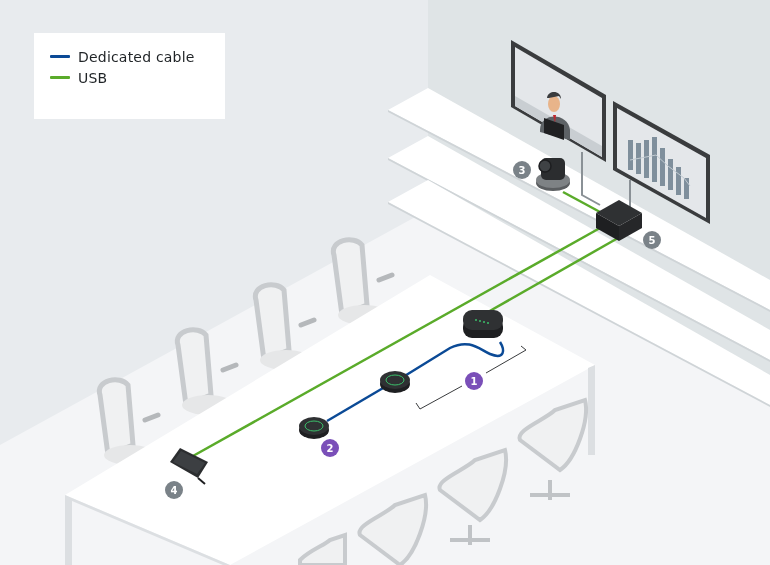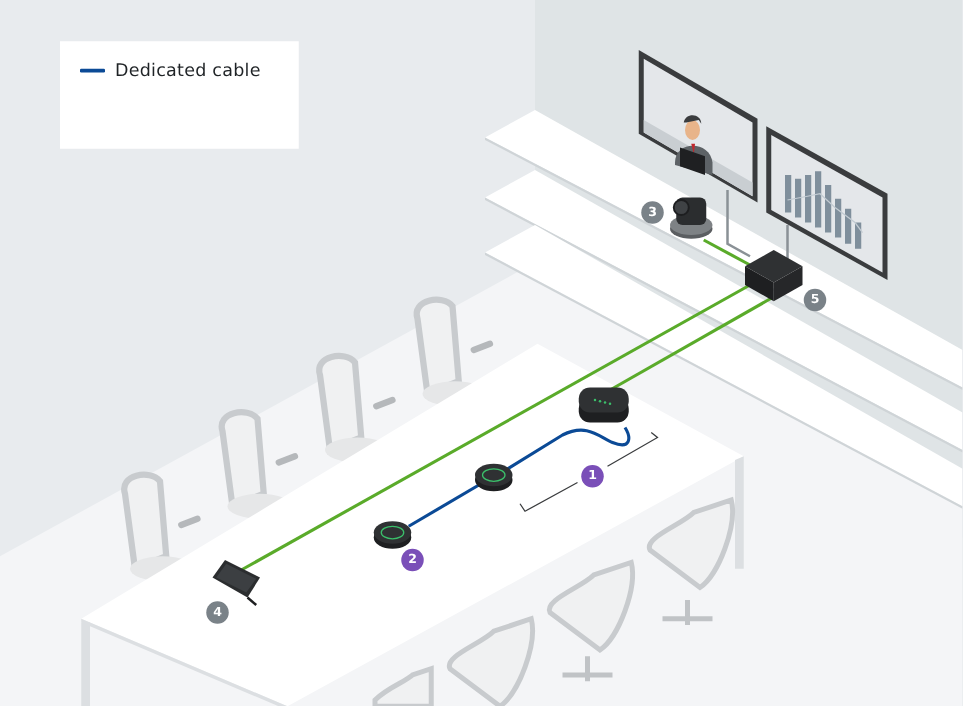--- a/index.html
+++ b/index.html
@@ -1,19 +1,19 @@
 <!DOCTYPE html>
 <html><head>
 <meta charset="utf-8">
 <style>
   html, body { margin: 0; padding: 0; }
   body { width: 770px; height: 565px; overflow: hidden; background: #e8ebee; font-family: "DejaVu Sans", sans-serif; }
   #scene { position: absolute; left: 0; top: 0; width: 770px; height: 565px; }
   .legend {
-    position: absolute; left: 48px; top: 33px; width: 191px; height: 86px;
+    position: absolute; left: 34px; top: 33px; width: 191px; height: 86px;
     background: #ffffff; box-sizing: border-box; padding: 13px 0 0 16px;
   }
   .legend-row { display: flex; align-items: center; height: 21px; }
   .legend-swatch { width: 20px; height: 3px; margin-right: 8px; border-radius: 1px; }
   .legend-label { font-size: 14px; color: #1f2326; letter-spacing: 0.2px; }
   .badge-text { font-family: "DejaVu Sans", sans-serif; font-weight: bold; font-size: 10px; fill: #ffffff; text-anchor: middle; dominant-baseline: central; }
 </style>
 </head>
 <body>
 
@@ -190,13 +190,17 @@
     <circle cx="652" cy="240" r="9" fill="#7a8288"></circle>
     <text class="badge-text" x="652" y="240">5</text>
   </g>
 </svg>
 
 <div class="legend">
   <div class="legend-row">
     <span class="legend-swatch" style="background:#0b4a96"></span>
     <span class="legend-label">Dedicated cable</span>
   </div>
+  <div class="legend-row">
+    <span class="legend-swatch" style="background:#5aab2a"></span>
+    <span class="legend-label">USB</span>
+  </div>
 </div>
 
 </body></html>

